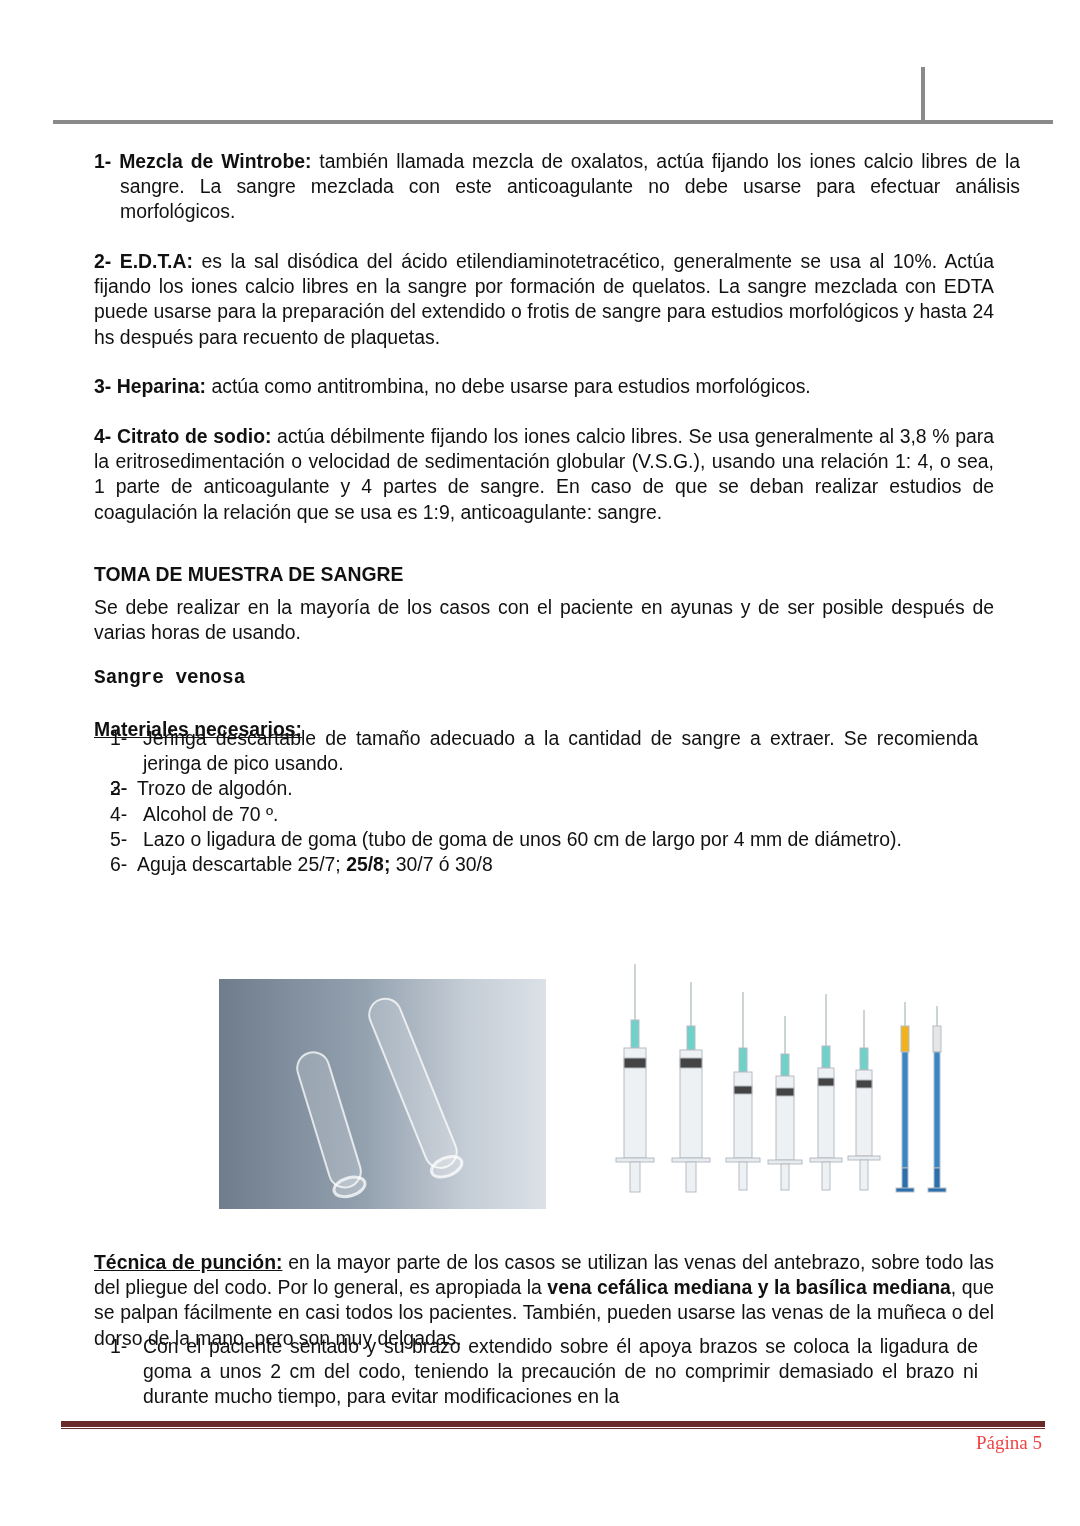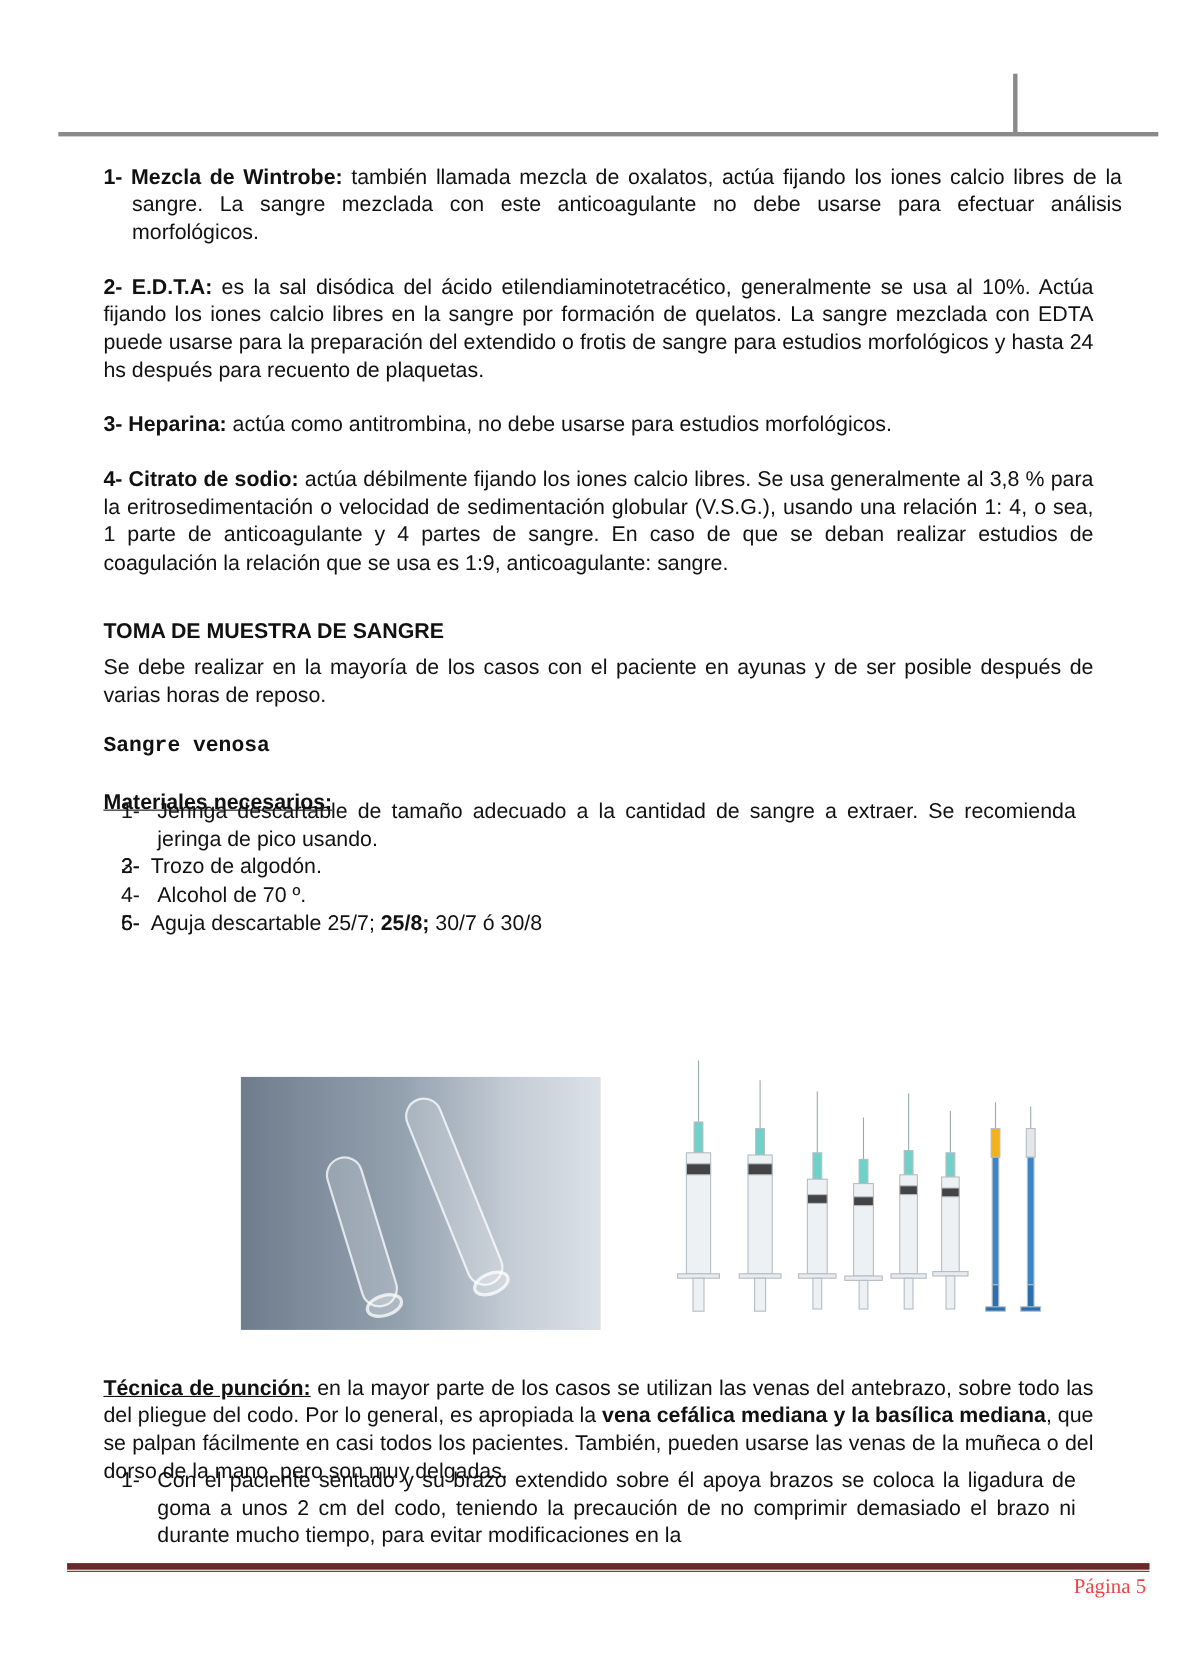--- a/index.html
+++ b/index.html
@@ -31,30 +31,30 @@
 
 <p class="txt ind" style="top:133px;"><b>1- Mezcla de Wintrobe:</b><span> también llamada mezcla de oxalatos, actúa fijando los iones calcio libres de la sangre. La sangre mezclada con este anticoagulante no debe usarse para efectuar análisis morfológicos.</span></p>
 
 <p class="txt" style="top:233px;"><b>2- E.D.T.A:</b><span> es la sal disódica del ácido etilendiaminotetracético, generalmente se usa al 10%. Actúa fijando los iones calcio libres en la sangre por formación de quelatos. La sangre mezclada con EDTA puede usarse para la preparación del extendido o frotis de sangre para estudios morfológicos y hasta 24 hs después para recuento de plaquetas.</span></p>
 
 <p class="txt" style="top:358px;"><b>3- Heparina:</b><span> actúa como antitrombina, no debe usarse para estudios morfológicos.</span></p>
 
 <p class="txt" style="top:408px;"><b>4- Citrato de sodio:</b><span> actúa débilmente fijando los iones calcio libres. Se usa generalmente al 3,8 % para la eritrosedimentación o velocidad de sedimentación globular (V.S.G.), usando una relación 1: 4, o sea, 1 parte de anticoagulante y 4 partes de sangre. En caso de que se deban realizar estudios de coagulación la relación que se usa es 1:9, anticoagulante: sangre.</span></p>
 
 <p class="txt h" style="top:546px;">TOMA DE MUESTRA DE SANGRE</p>
-<p class="txt" style="top:579px;">Se debe realizar en la mayoría de los casos con el paciente en ayunas y de ser posible después de varias horas de reposo.</p>
+<p class="txt" style="top:579px;">Se debe realizar en la mayoría de los casos con el paciente en ayunas y de ser posible después de varias horas de usando.</p>
 <p class="txt h" style="top:650px;font-family:Liberation Mono, monospace;">Sangre venosa</p>
 <p class="txt u" style="top:701px; width:auto;">Materiales necesarios:</p>
 
 <ul class="list" style="top:726px;">
   <li><span class="num">1-</span><span>Jeringa descartable de tamaño adecuado a la cantidad de sangre a extraer. Se recomienda jeringa de pico usando.</span></li>
   <li><span class="num">2-</span></li>
   <li class="tight"><span class="num">3-</span><span>Trozo de algodón.</span></li>
   <li><span class="num">4-</span><span>Alcohol de 70 º.</span></li>
-  <li><span class="num">5-</span></li>
+  <li><span class="num">5-</span><span>Lazo o ligadura de goma (tubo de goma de unos 60 cm de largo por 4 mm de diámetro).</span></li>
   <li class="tight"><span class="num">6-</span><span>Aguja descartable 25/7; </span><b>25/8;</b><span> 30/7 ó 30/8</span></li>
 </ul>
 
 <div class="img-tubes">
   <svg width="327" height="230" viewBox="0 0 327 230">
     <g fill="rgba(255,255,255,0.18)" stroke="rgba(255,255,255,0.75)" stroke-width="2">
       <g transform="translate(96,95) rotate(-17)">
         <rect x="-16" y="-22" width="32" height="140" rx="16"></rect>
         <ellipse cx="0" cy="118" rx="16" ry="9" fill="rgba(255,255,255,0.25)" stroke-width="3"></ellipse>
       </g>

